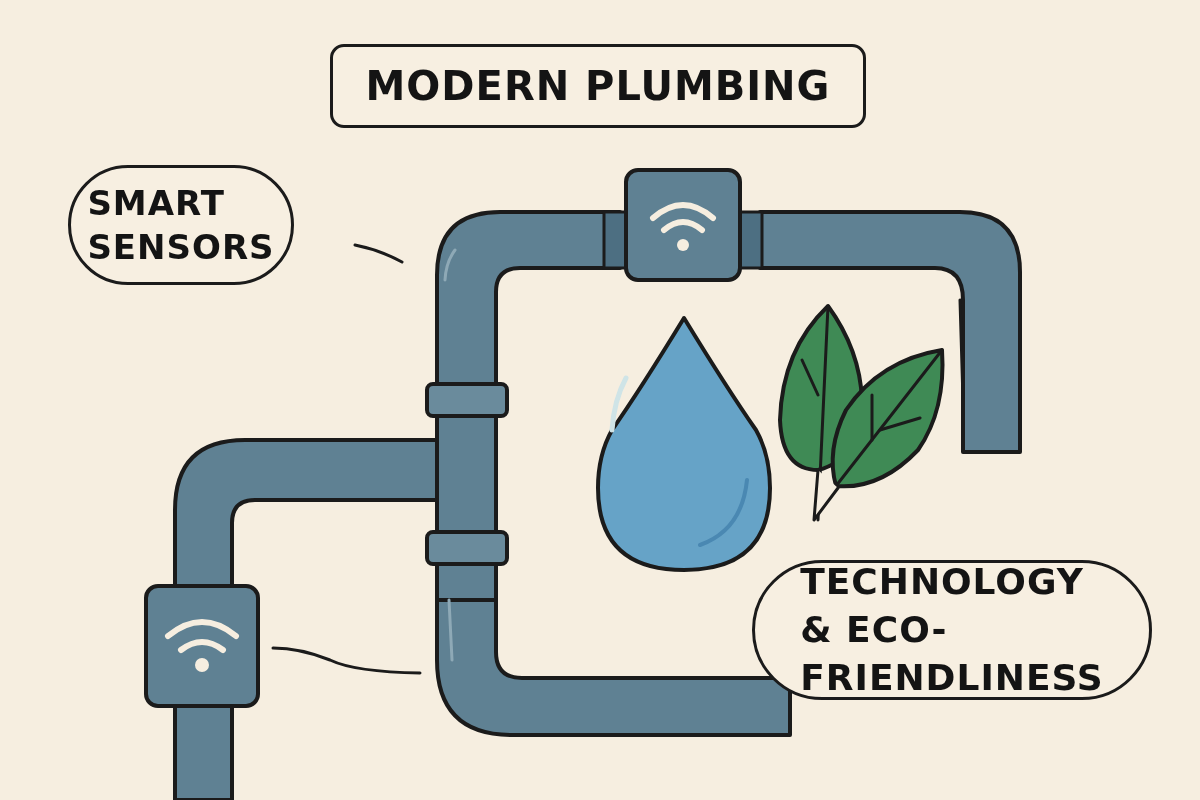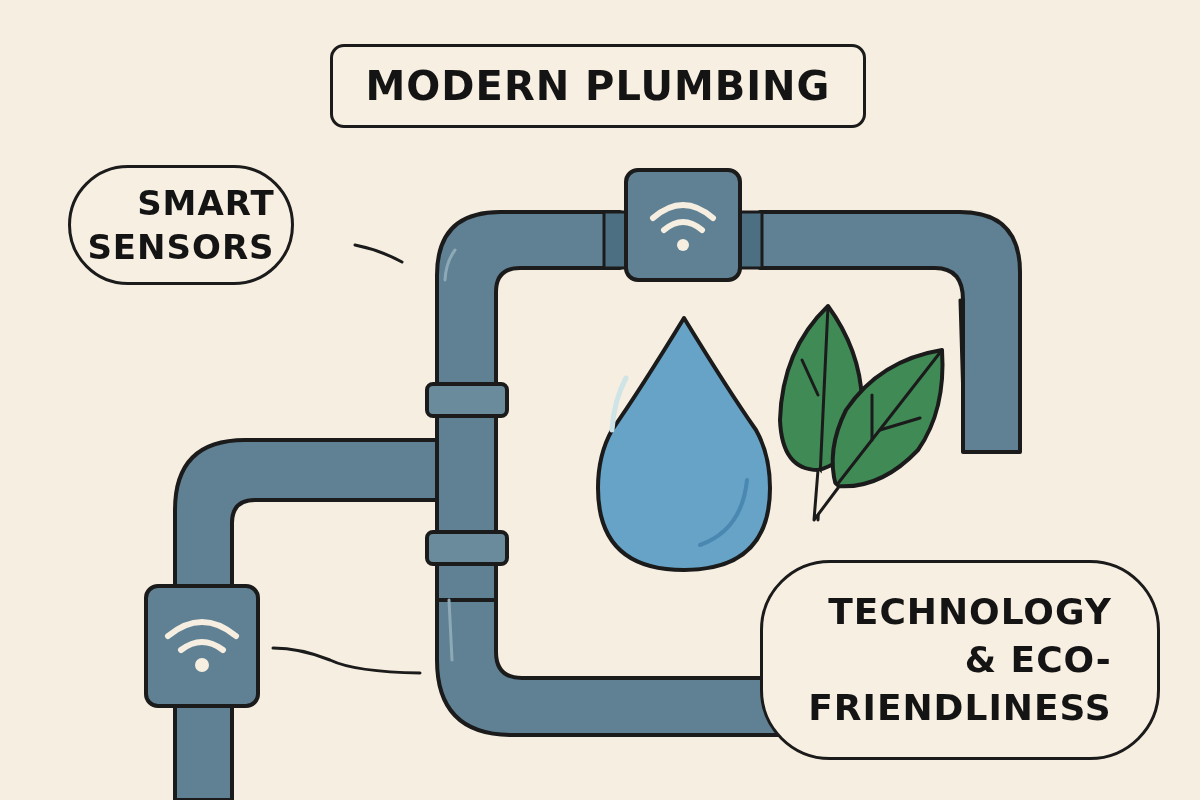--- a/index.html
+++ b/index.html
@@ -9,39 +9,39 @@
     font-family: "DejaVu Sans", sans-serif;
     position: relative;
   }
   #stage { position: absolute; left: 0; top: 0; width: 1200px; height: 800px; }
   .label-box {
     position: absolute;
     box-sizing: border-box;
     border: 3px solid #1b1b1b;
     background: #f7efe1;
     display: flex; align-items: center; justify-content: center;
-    text-align: right;
+    text-align: left;
     color: #141414;
     font-weight: bold;
     letter-spacing: 1px;
   }
   #title-box {
     left: 330px; top: 44px; width: 536px; height: 84px;
     border-radius: 14px;
     font-size: 40px;
   }
   #sensors-box {
     left: 68px; top: 165px; width: 226px; height: 120px;
     border-radius: 66px;
     font-size: 34px; line-height: 44px;
   }
   #eco-box {
-    left: 752px; top: 560px; width: 400px; height: 200px;
+    left: 752px; top: 560px; width: 400px; height: 140px;
     border-radius: 70px;
-    font-size: 36px; line-height: 48px; margin-left: 8px;
+    font-size: 36px; line-height: 48px;
   }
   .multiline { white-space: pre-line; }
 </style>
 </head>
 <body>
 
 <svg id="stage" viewBox="0 0 1200 800" xmlns="http://www.w3.org/2000/svg">
   <g stroke="#1b1b1b" stroke-width="4" stroke-linejoin="round" stroke-linecap="round">
 
     <path d="M175 800 L175 510 Q175 440 245 440 L440 440 L440 500 L255 500 Q232 500 232 523 L232 800 Z" fill="#5f8193"></path>

